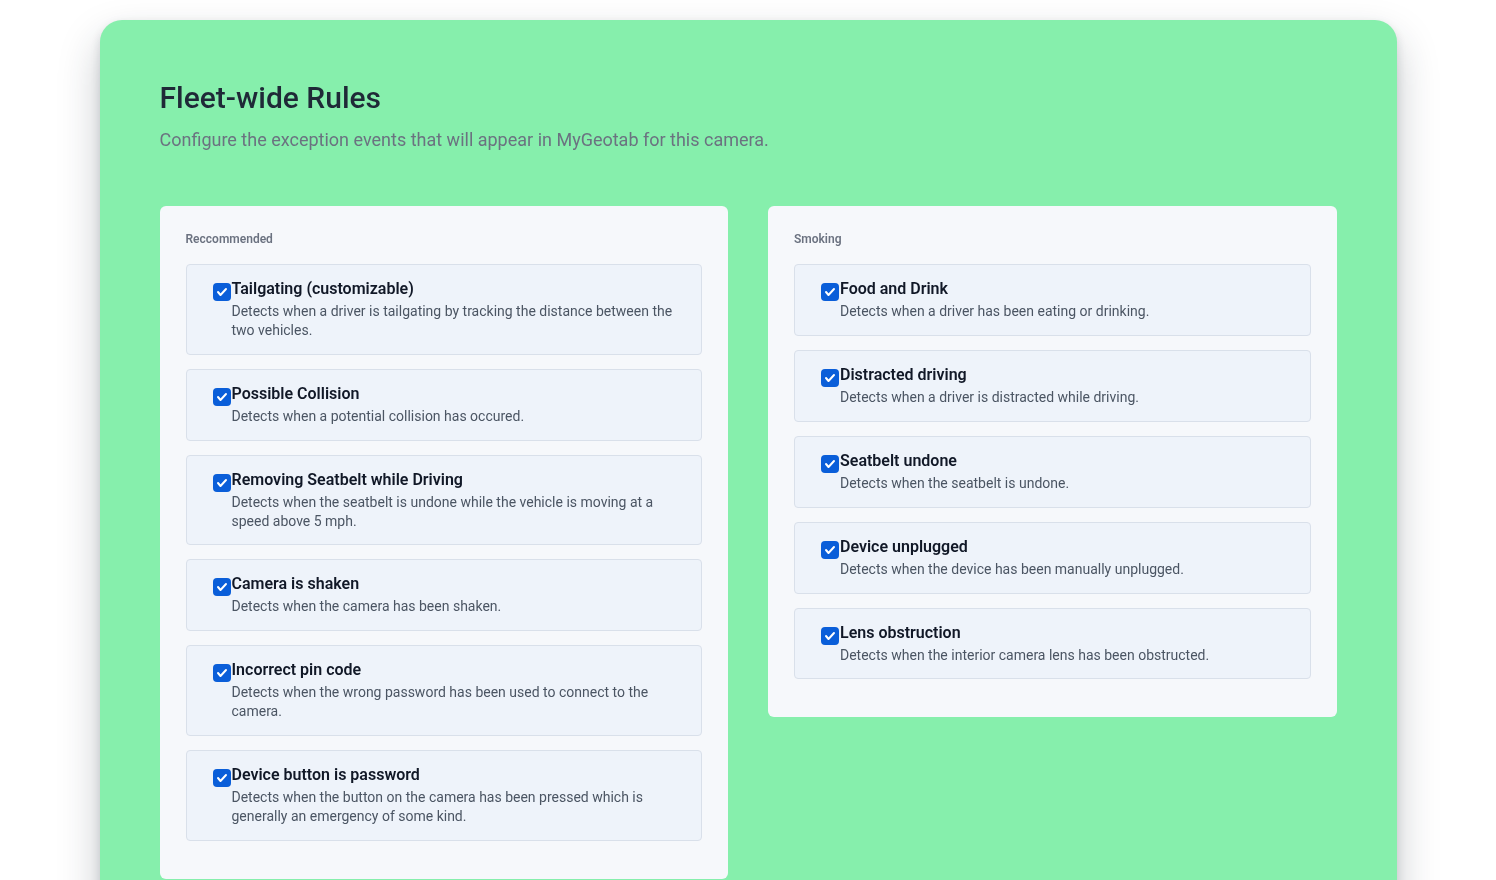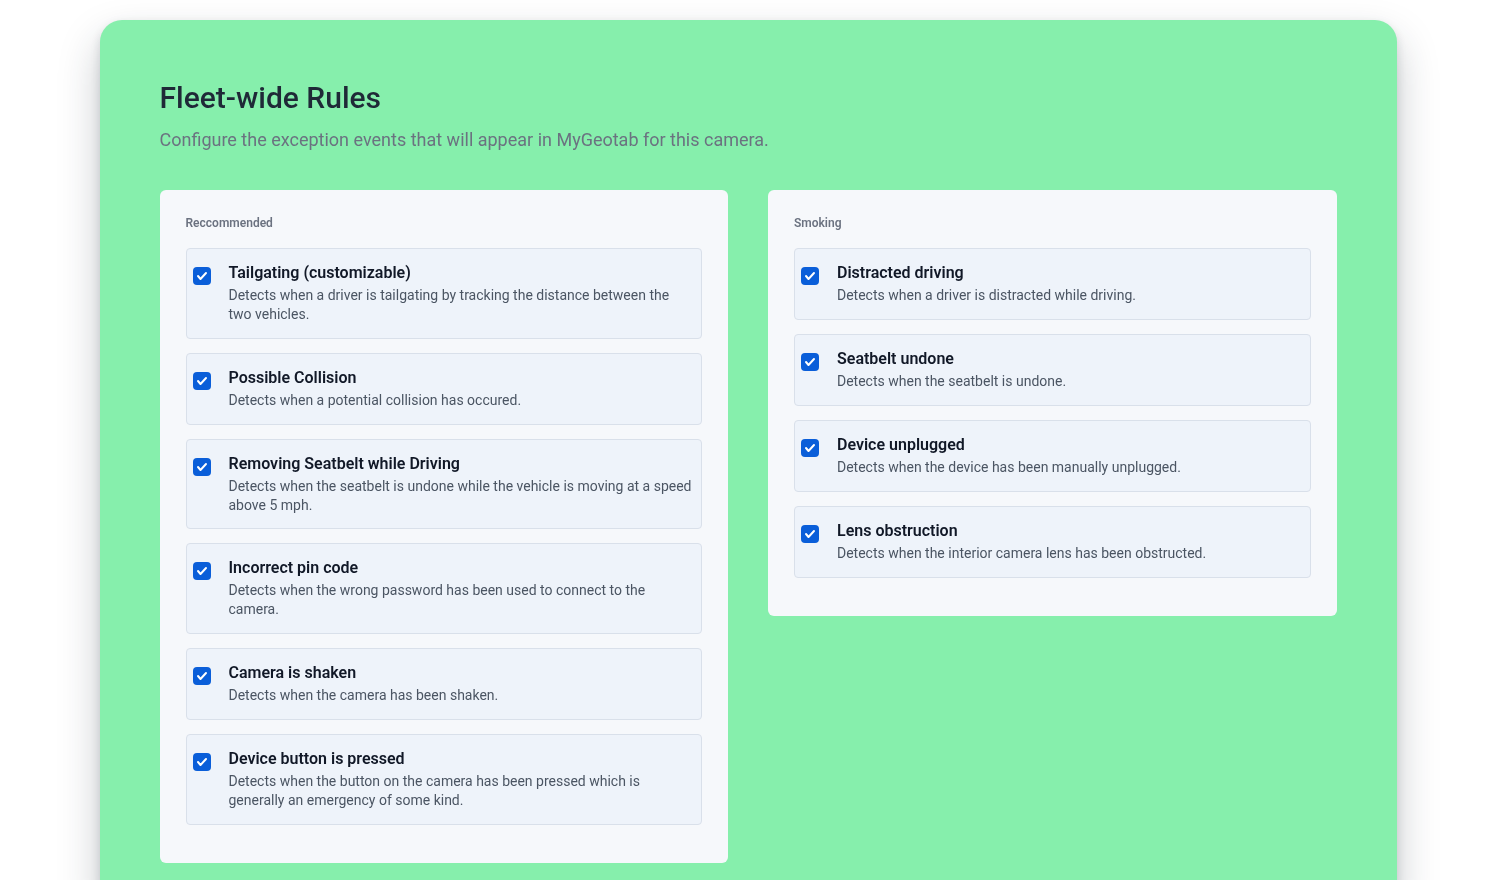--- a/index.html
+++ b/index.html
@@ -20,47 +20,47 @@
   }
   .page-title {
     font-size: 30px;
     font-weight: 500;
     color: #1f2937;
     margin-bottom: 14px;
   }
   .page-subtitle {
     font-size: 18px;
     color: #6b7280;
-    margin-bottom: 40px;
+    margin-bottom: 56px;
   }
   .sections-row {
     display: flex;
     gap: 40px;
     align-items: flex-start;
   }
   .section {
     flex: 1 1 50%;
     background: #f6f8fb;
     border-radius: 6px;
     padding: 26px;
   }
   .section-title {
     font-size: 12px;
     font-weight: 600;
     color: #6b7280;
     margin-bottom: 18px;
   }
   .rule {
     display: flex;
-    gap: 18px;
+    gap: 1px;
     align-items: flex-start;
     background: #eef3fa;
     border: 1px solid #d9e0ea;
     border-radius: 4px;
-    padding: 14px 6px;
+    padding: 14px 26px;
     margin-bottom: 14px;
   }
   .rule:last-child { margin-bottom: 12px; }
   .checkbox {
     flex: 0 0 18px;
     width: 18px;
     height: 18px;
     border-radius: 4px;
     background: #0a5ed9;
     display: flex;
@@ -127,56 +127,67 @@
             <div class="rule-desc">Detects when the seatbelt is undone while the vehicle is moving at a speed above 5 mph.</div>
           </div>
         </div>
         <div class="rule">
           <div class="checkbox">
             <svg viewBox="0 0 24 24" fill="none" stroke="#ffffff" stroke-width="4" stroke-linecap="round" stroke-linejoin="round">
               <polyline points="4 12 9 18 20 6"></polyline>
             </svg>
           </div>
           <div class="rule-text">
+            <div class="rule-title">Camera is shaken</div>
+            <div class="rule-desc">Detects when the camera has been shaken.</div>
+          </div>
+        </div>
+        <div class="rule">
+          <div class="checkbox">
+            <svg viewBox="0 0 24 24" fill="none" stroke="#ffffff" stroke-width="4" stroke-linecap="round" stroke-linejoin="round">
+              <polyline points="4 12 9 18 20 6"></polyline>
+            </svg>
+          </div>
+          <div class="rule-text">
             <div class="rule-title">Incorrect pin code</div>
             <div class="rule-desc">Detects when the wrong password has been used to connect to the camera.</div>
           </div>
         </div>
         <div class="rule">
           <div class="checkbox">
             <svg viewBox="0 0 24 24" fill="none" stroke="#ffffff" stroke-width="4" stroke-linecap="round" stroke-linejoin="round">
               <polyline points="4 12 9 18 20 6"></polyline>
             </svg>
           </div>
           <div class="rule-text">
-            <div class="rule-title">Camera is shaken</div>
-            <div class="rule-desc">Detects when the camera has been shaken.</div>
-          </div>
-        </div>
-        <div class="rule">
-          <div class="checkbox">
-            <svg viewBox="0 0 24 24" fill="none" stroke="#ffffff" stroke-width="4" stroke-linecap="round" stroke-linejoin="round">
-              <polyline points="4 12 9 18 20 6"></polyline>
-            </svg>
-          </div>
-          <div class="rule-text">
-            <div class="rule-title">Device button is pressed</div>
+            <div class="rule-title">Device button is password</div>
             <div class="rule-desc">Detects when the button on the camera has been pressed which is generally an emergency of some kind.</div>
           </div>
         </div>
       </div>
       <div class="section">
         <div class="section-title">Smoking</div>
         <div class="rule">
           <div class="checkbox">
             <svg viewBox="0 0 24 24" fill="none" stroke="#ffffff" stroke-width="4" stroke-linecap="round" stroke-linejoin="round">
               <polyline points="4 12 9 18 20 6"></polyline>
             </svg>
           </div>
           <div class="rule-text">
+            <div class="rule-title">Food and Drink</div>
+            <div class="rule-desc">Detects when a driver has been eating or drinking.</div>
+          </div>
+        </div>
+        <div class="rule">
+          <div class="checkbox">
+            <svg viewBox="0 0 24 24" fill="none" stroke="#ffffff" stroke-width="4" stroke-linecap="round" stroke-linejoin="round">
+              <polyline points="4 12 9 18 20 6"></polyline>
+            </svg>
+          </div>
+          <div class="rule-text">
             <div class="rule-title">Distracted driving</div>
             <div class="rule-desc">Detects when a driver is distracted while driving.</div>
           </div>
         </div>
         <div class="rule">
           <div class="checkbox">
             <svg viewBox="0 0 24 24" fill="none" stroke="#ffffff" stroke-width="4" stroke-linecap="round" stroke-linejoin="round">
               <polyline points="4 12 9 18 20 6"></polyline>
             </svg>
           </div>

